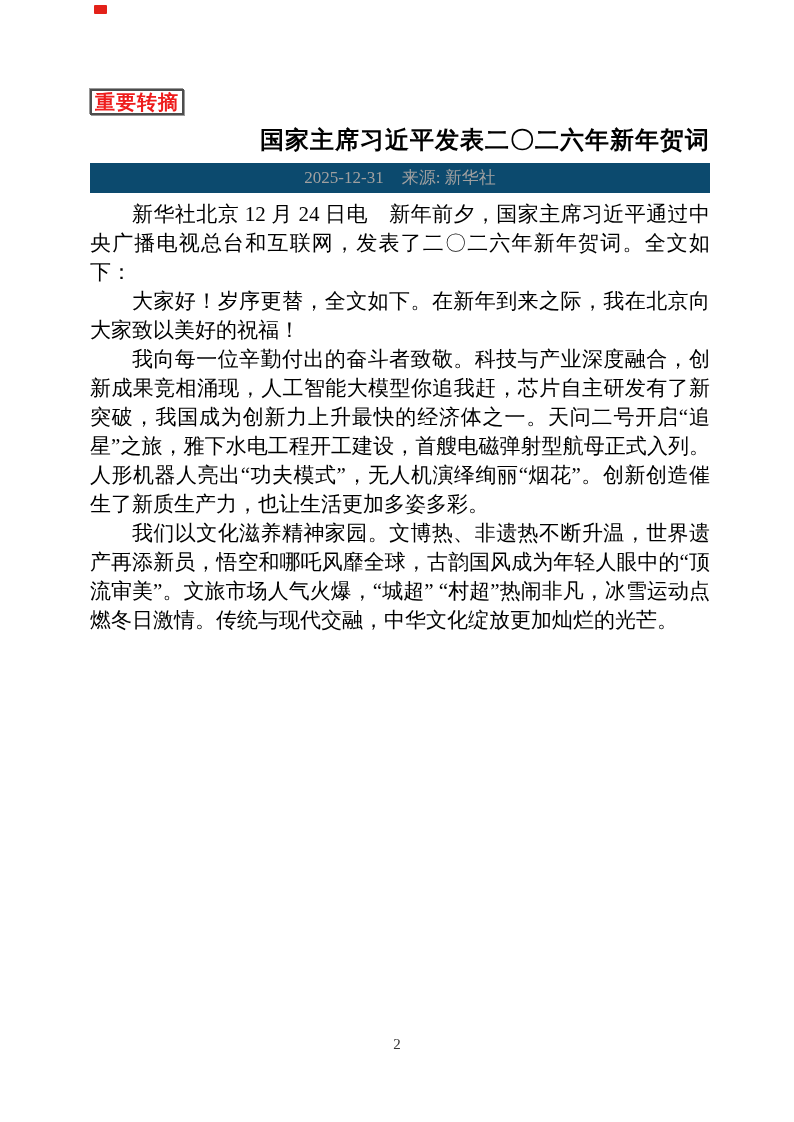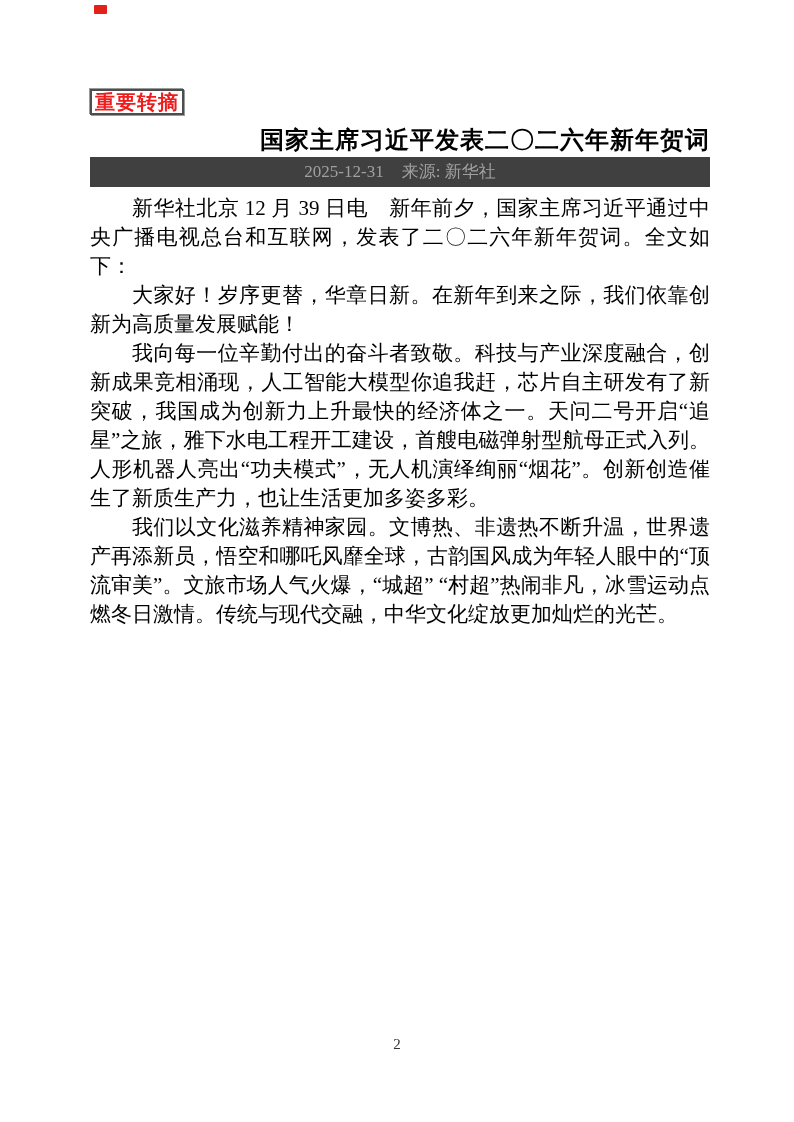--- a/index.html
+++ b/index.html
@@ -50,23 +50,23 @@
     margin-top: 8px;
     text-align: right;
     font-family: "Liberation Sans", sans-serif;
     font-weight: bold;
     font-size: 24px;
     line-height: 34px;
     color: #000000;
     letter-spacing: 1px;
   }
   .meta-bar {
-    margin-top: 0;
+    margin-top: 6px;
     height: 30px;
-    background: #404040;
+    background: #0c4a6e;
     text-align: center;
     font-family: "Liberation Serif", serif;
     font-size: 17px;
     line-height: 30px;
     color: #a0a0a0;
   }
   .meta-bar .meta-source { margin-left: 18px; }
   .article {
     margin-top: 7px;
     font-family: "Liberation Serif", sans-serif;
@@ -102,22 +102,22 @@
 
     <div class="badge">重要转摘</div>
 
     <div class="title">国家主席习近平发表二〇二六年新年贺词</div>
 
     <div class="meta-bar">
       <span class="meta-date">2025-12-31</span><span class="meta-source">来源: 新华社</span>
     </div>
 
     <div class="article">
-      <p>新华社北京 12 月 39 日电　新年前夕，国家主席习近平通过中央广播电视总台和互联网，发表了二〇二六年新年贺词。全文如下：</p>
-      <p>大家好！岁序更替，华章日新。在新年到来之际，我们依靠创新为高质量发展赋能！</p>
+      <p>新华社北京 12 月 24 日电　新年前夕，国家主席习近平通过中央广播电视总台和互联网，发表了二〇二六年新年贺词。全文如下：</p>
+      <p>大家好！岁序更替，全文如下。在新年到来之际，我在北京向大家致以美好的祝福！</p>
       <p>我向每一位辛勤付出的奋斗者致敬。科技与产业深度融合，创新成果竞相涌现，人工智能大模型你追我赶，芯片自主研发有了新突破，我国成为创新力上升最快的经济体之一。天问二号开启“追星”之旅，雅下水电工程开工建设，首艘电磁弹射型航母正式入列。人形机器人亮出“功夫模式”，无人机演绎绚丽“烟花”。创新创造催生了新质生产力，也让生活更加多姿多彩。</p>
       <p>我们以文化滋养精神家园。文博热、非遗热不断升温，世界遗产再添新员，悟空和哪吒风靡全球，古韵国风成为年轻人眼中的“顶流审美”。文旅市场人气火爆，“城超” “村超”热闹非凡，冰雪运动点燃冬日激情。传统与现代交融，中华文化绽放更加灿烂的光芒。</p>
     </div>
 
   </div>
 
   <div class="page-footer">2</div>
 
 </div>
 

